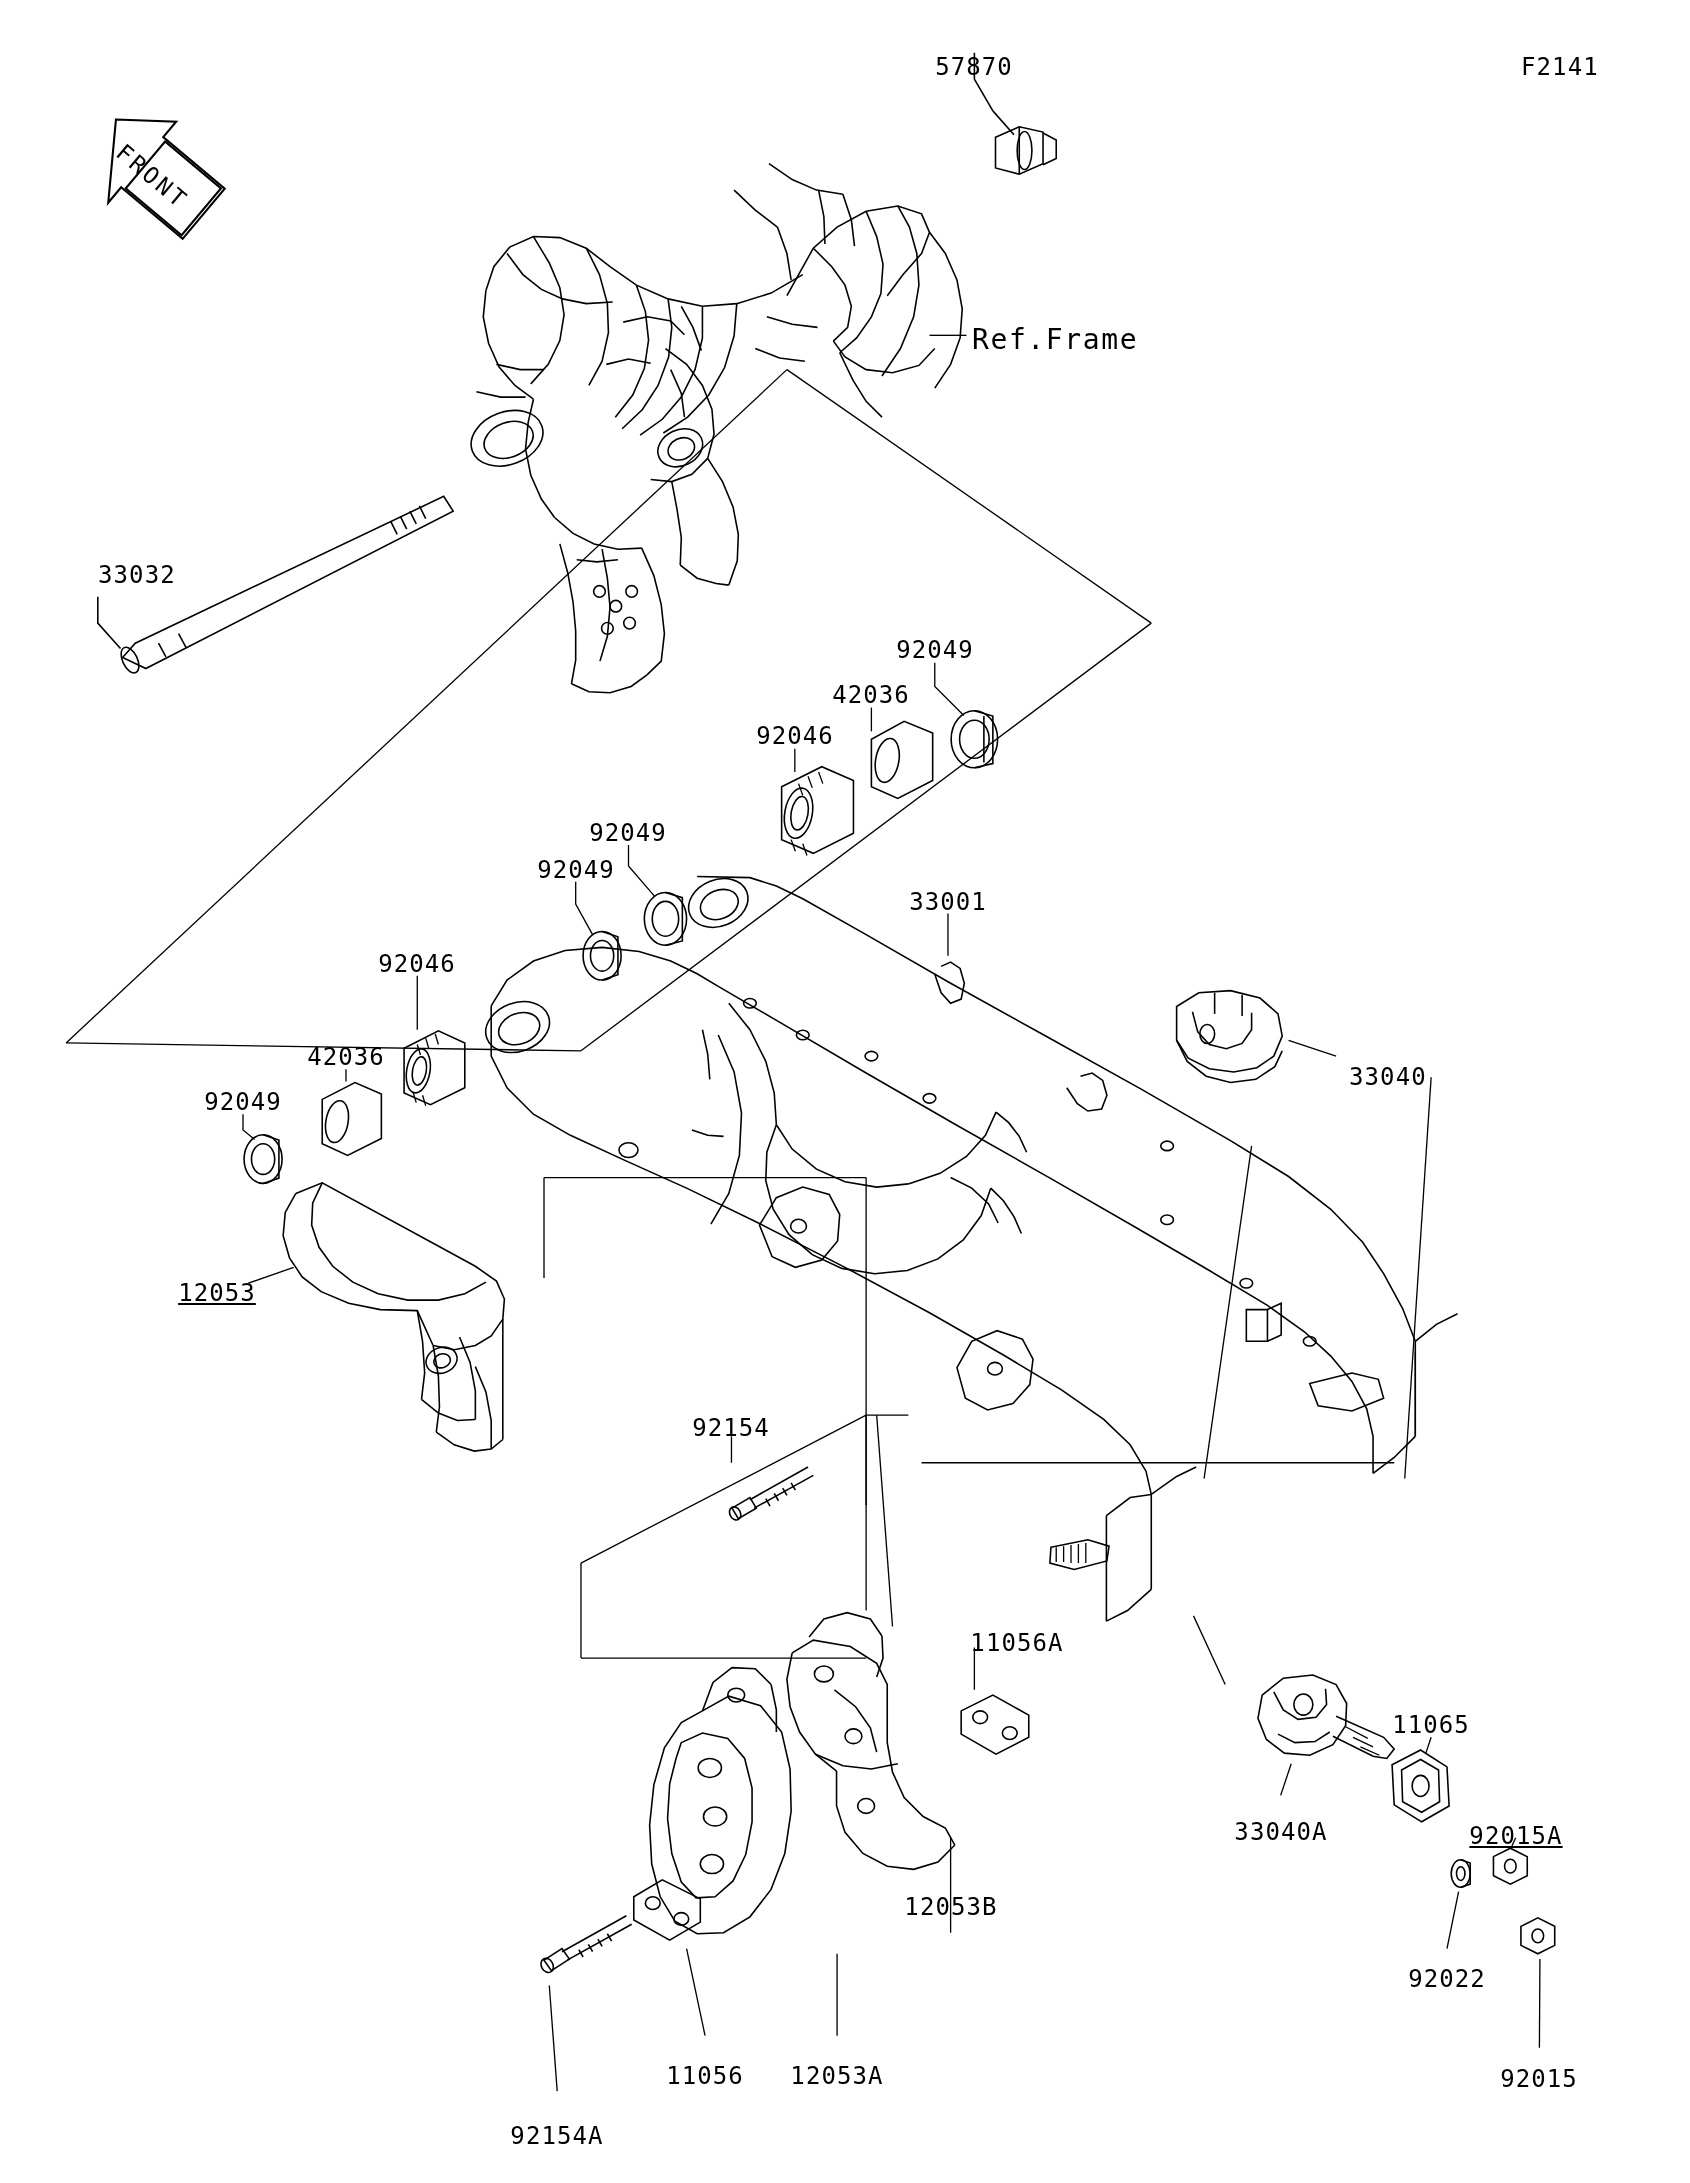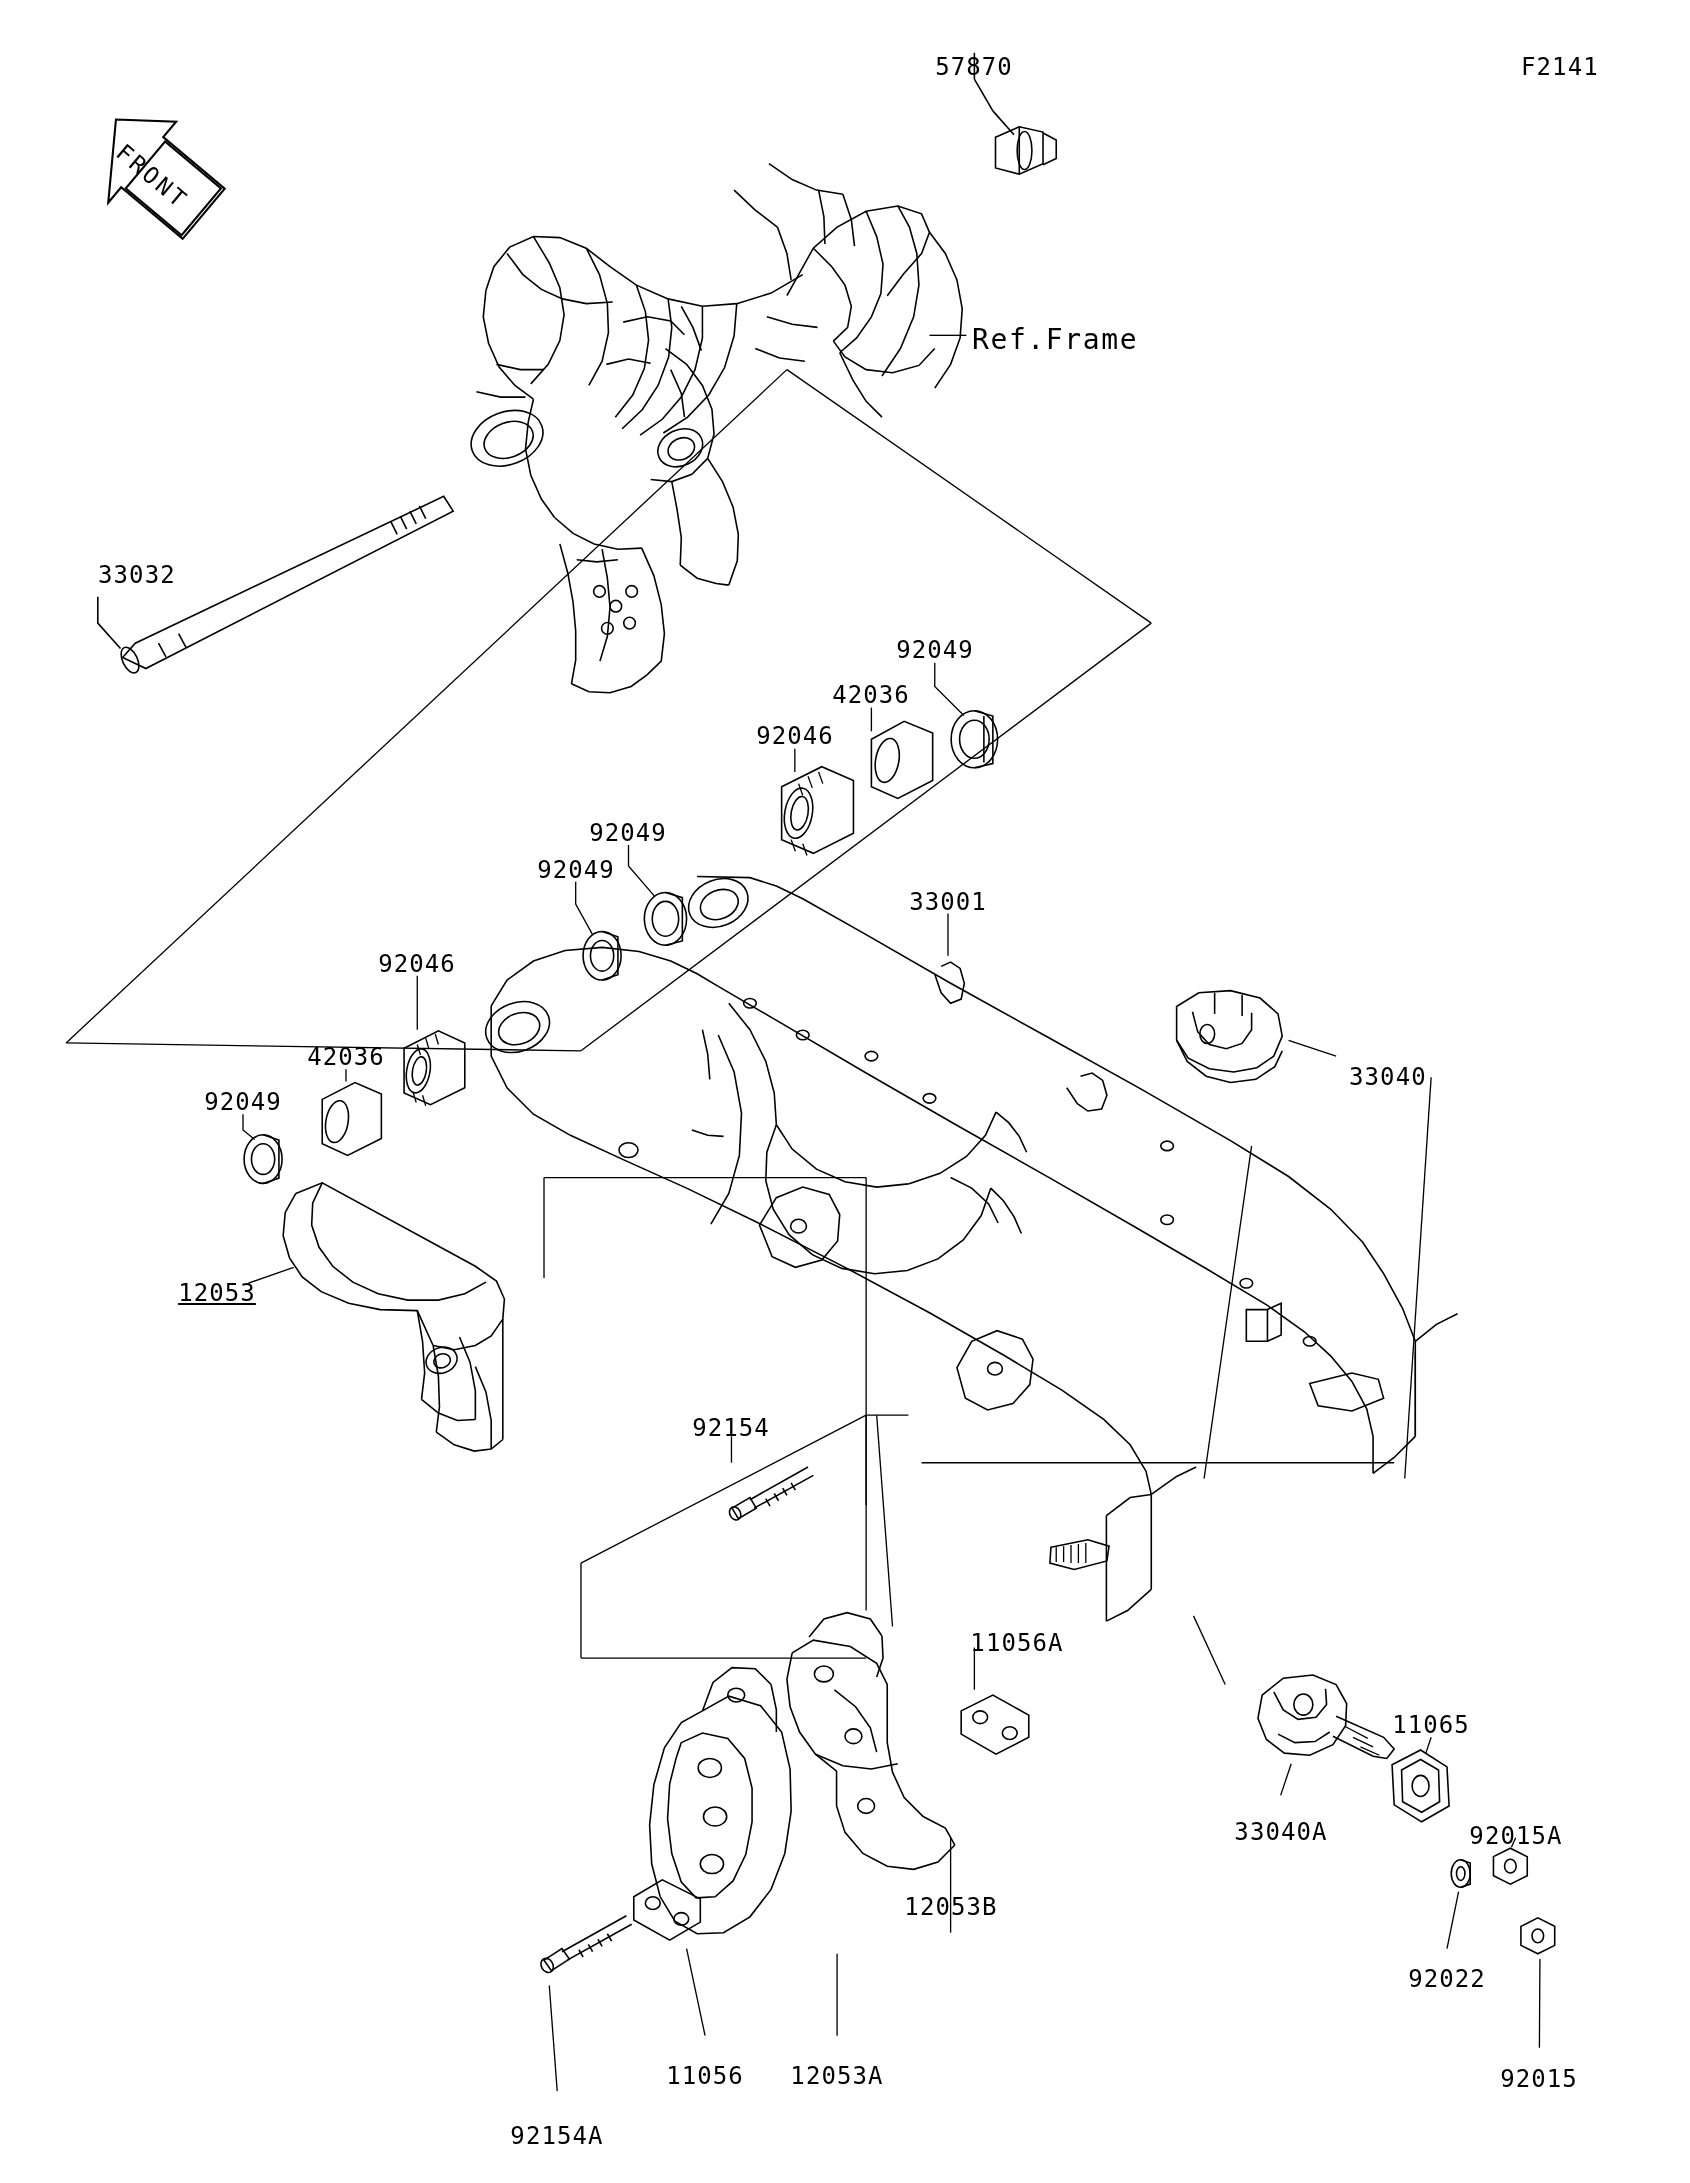--- a/index.html
+++ b/index.html
@@ -506,21 +506,21 @@
       <div class="label" style="top: 888px; left: 948px; transform: translateX(-50%);">33001</div>
       <div class="label" style="top: 950px; left: 417px; transform: translateX(-50%);">92046</div>
       <div class="label" style="top: 1043px; left: 346px; transform: translateX(-50%);">42036</div>
       <div class="label" style="top: 1063px; left: 1349px;">33040</div>
       <div class="label" style="top: 1088px; left: 243px; transform: translateX(-50%);">92049</div>
       <div class="label" style="top: 1279px; left: 217px; transform: translateX(-50%); text-decoration: underline;">12053</div>
       <div class="label" style="top: 1414px; left: 731px; transform: translateX(-50%);">92154</div>
       <div class="label" style="top: 1629px; left: 974px; transform: translateX(-50%); margin-left: 43px;">11056A</div>
       <div class="label" style="top: 1711px; left: 1431px; transform: translateX(-50%);">11065</div>
       <div class="label" style="top: 1818px; left: 1281px; transform: translateX(-50%);">33040A</div>
-      <div class="label" style="top: 1822px; left: 1516px; transform: translateX(-50%);">92015A</div>
+      <div class="label" style="top: 1822px; left: 1516px; transform: translateX(-50%); text-decoration: underline;">92015A</div>
       <div class="label" style="top: 1893px; left: 951px; transform: translateX(-50%);">12053B</div>
       <div class="label" style="top: 1965px; left: 1447px; transform: translateX(-50%);">92022</div>
       <div class="label" style="top: 2062px; left: 705px; transform: translateX(-50%);">11056</div>
       <div class="label" style="top: 2062px; left: 837px; transform: translateX(-50%);">12053A</div>
       <div class="label" style="top: 2065px; left: 1539px; transform: translateX(-50%);">92015</div>
       <div class="label" style="top: 2122px; left: 557px; transform: translateX(-50%);">92154A</div>
     </div>
 
 </div>
 

